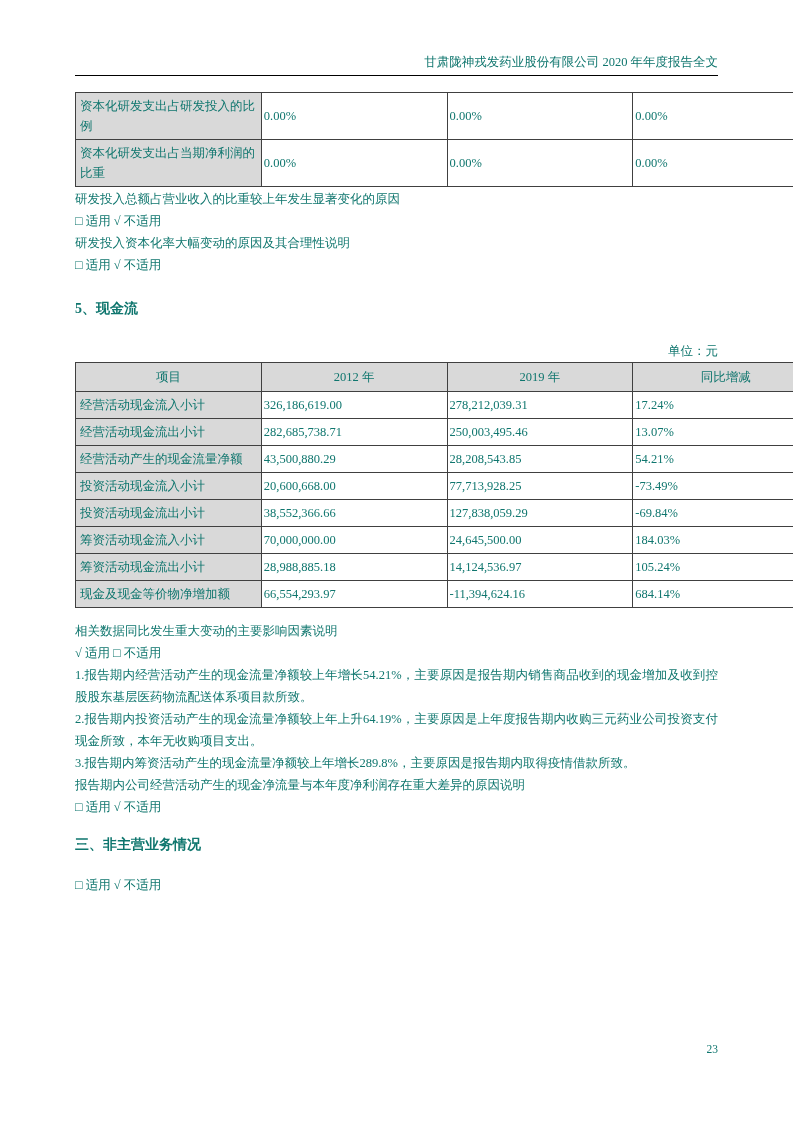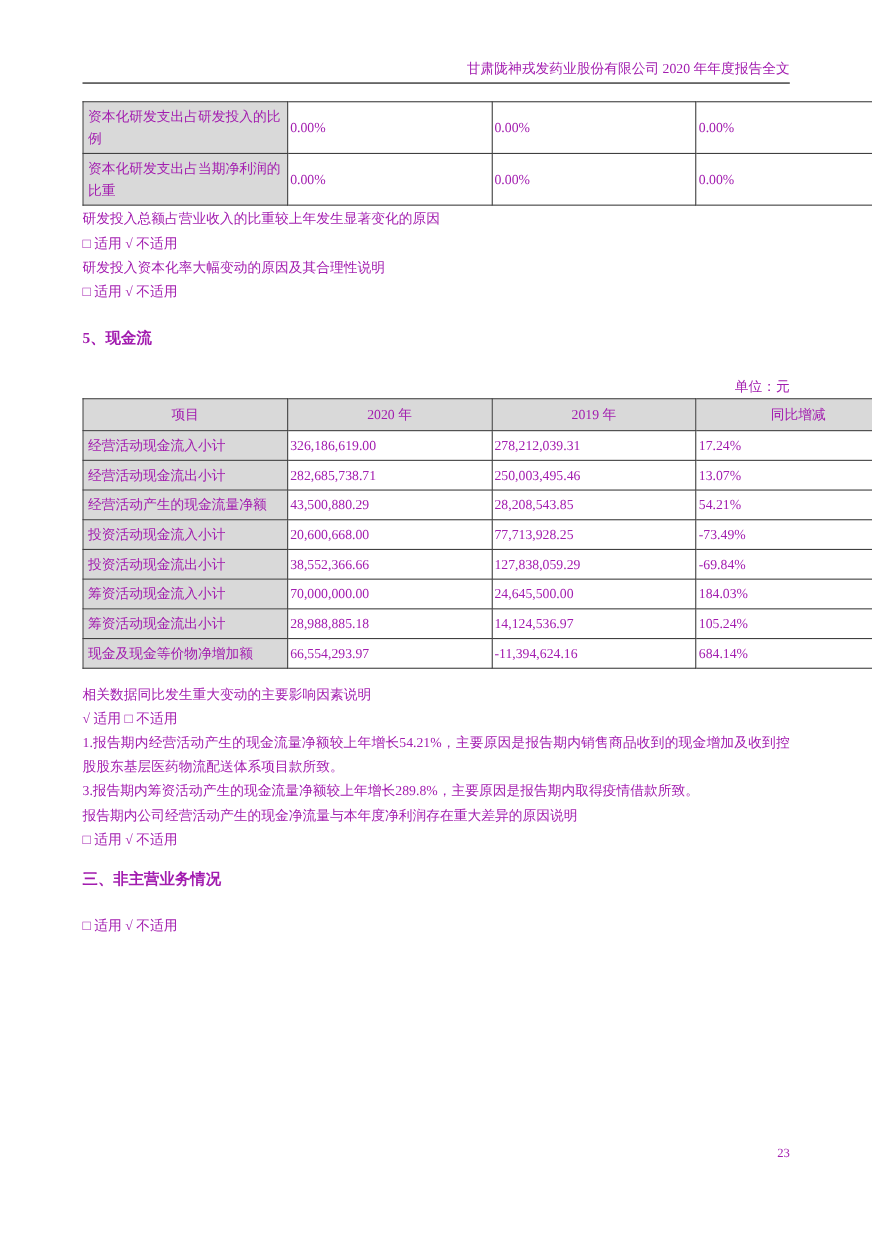--- a/index.html
+++ b/index.html
@@ -4,21 +4,21 @@
 <style>
   html,body { margin:0; padding:0; background:#ffffff; }
   .page {
     position:relative;
     width:793px; height:1122px;
     margin:0 auto;
     background:#ffffff;
     box-sizing:border-box;
     padding:54px 75px 0 75px;
     font-family:"Liberation Serif","DejaVu Serif",serif;
-    color:#a21caf;
+    color:#0f766e;
     font-size:12.5px;
     overflow:hidden;
   }
   
   .header-title {
     text-align:right;
     font-size:12.5px;
     line-height:16px;
     padding-bottom:5px;
     border-bottom:1px solid #000000;
@@ -125,21 +125,21 @@
   <table class="doc-table cf-table">
     <colgroup>
         <col>
         <col>
         <col>
         <col>
       </colgroup>
     <thead>
       <tr>
         <th>项目</th>
-        <th>2020 年</th>
+        <th>2012 年</th>
         <th>2019 年</th>
         <th>同比增减</th>
       </tr>
     </thead>
     <tbody>
         <tr>
           <td>经营活动现金流入小计</td>
           <td>326,186,619.00</td>
           <td>278,212,039.31</td>
           <td>17.24%</td>
@@ -186,20 +186,21 @@
           <td>-11,394,624.16</td>
           <td>684.14%</td>
         </tr>
       </tbody>
   </table>
 
   <div class="text-block notes">
     <p>相关数据同比发生重大变动的主要影响因素说明</p>
     <p>√ 适用 □ 不适用</p>
     <p class="just">1.报告期内经营活动产生的现金流量净额较上年增长54.21%，主要原因是报告期内销售商品收到的现金增加及收到控股股东基层医药物流配送体系项目款所致。</p>
+    <p class="just">2.报告期内投资活动产生的现金流量净额较上年上升64.19%，主要原因是上年度报告期内收购三元药业公司投资支付现金所致，本年无收购项目支出。</p>
     <p>3.报告期内筹资活动产生的现金流量净额较上年增长289.8%，主要原因是报告期内取得疫情借款所致。</p>
     <p>报告期内公司经营活动产生的现金净流量与本年度净利润存在重大差异的原因说明</p>
     <p>□ 适用 √ 不适用</p>
   </div>
 
   <h2 class="sec3">三、非主营业务情况</h2>
 
   <p class="apply-after-h2">□ 适用 √ 不适用</p>
 
   <div class="page-number">23</div>

